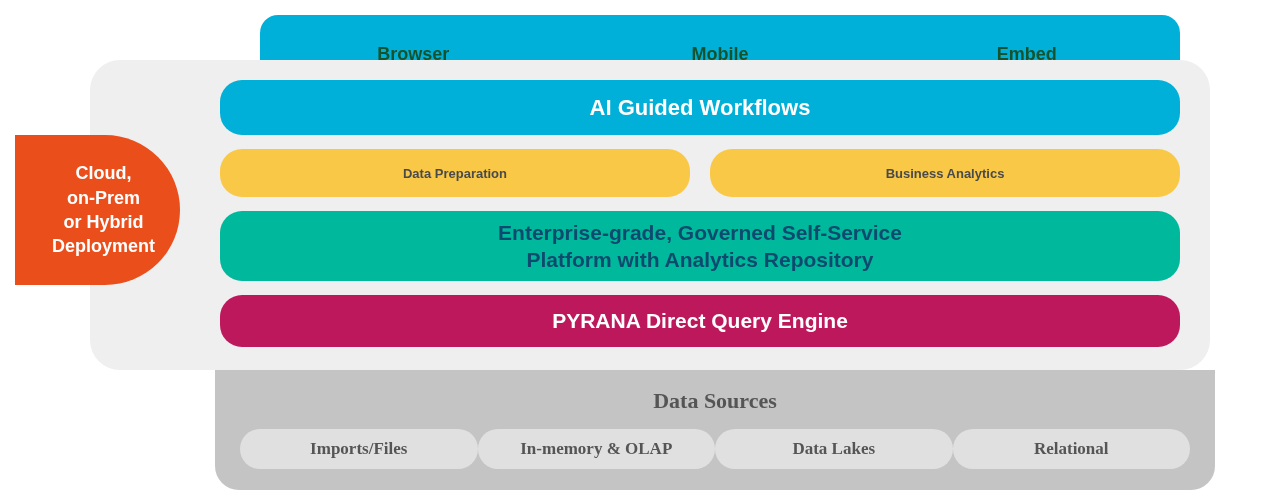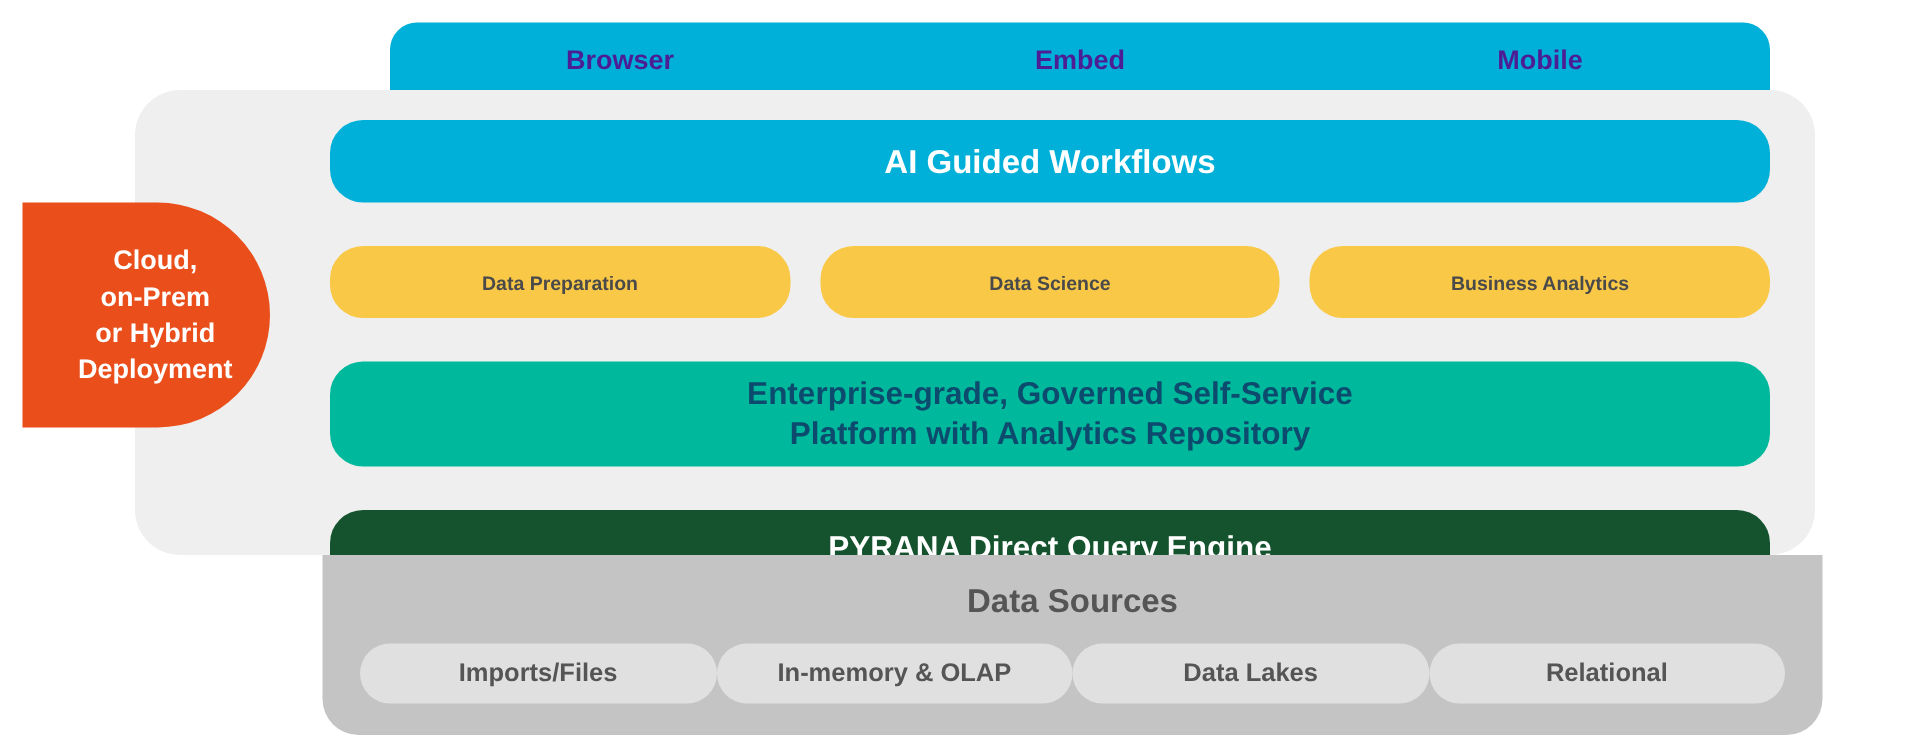--- a/index.html
+++ b/index.html
@@ -21,43 +21,43 @@
     }
     .top-bar {
       position: absolute;
       top: 15px;
       left: 260px;
       width: 920px;
       height: 50px;
       background: #00b0d8;
       border-radius: 18px 18px 0 0;
       display: flex;
-      align-items: center;
-      color: #4c1d95;
+      align-items: flex-end;
+      color: #14532d;
       font-weight: 600;
       font-size: 18px;
     }
     .top-bar-item {
       flex: 1;
       text-align: center;
     }
     .main-card {
       position: absolute;
       top: 60px;
       left: 90px;
       width: 1120px;
       height: 310px;
       background: #efefef;
       border-radius: 30px;
       padding: 20px 30px 20px 130px;
     }
     .row {
       display: flex;
       gap: 20px;
-      margin-bottom: 29px;
+      margin-bottom: 14px;
     }
     .ai-workflows {
       background: #00b0d8;
       color: #ffffff;
       border-radius: 22px;
       height: 55px;
       display: flex;
       align-items: center;
       justify-content: center;
       font-weight: 700;
@@ -86,21 +86,21 @@
       width: 100%;
       display: flex;
       align-items: center;
       justify-content: center;
       font-weight: 700;
       font-size: 21px;
       text-align: center;
       line-height: 1.3;
     }
     .query-engine {
-      background: #14532d;
+      background: #be185d;
       color: #ffffff;
       border-radius: 22px;
       height: 52px;
       width: 100%;
       display: flex;
       align-items: center;
       justify-content: center;
       font-weight: 700;
       font-size: 21px;
     }
@@ -125,20 +125,21 @@
     }
     .data-sources {
       position: absolute;
       top: 370px;
       left: 215px;
       width: 1000px;
       height: 120px;
       background: #c4c4c4;
       border-radius: 0 0 24px 24px;
       padding: 18px 25px;
+      font-family: Liberation Serif, serif;
     }
     .data-sources-title {
       text-align: center;
       font-weight: 700;
       font-size: 22px;
       color: #555555;
       margin-bottom: 15px;
     }
     .data-sources-pills {
       display: flex;
@@ -156,40 +157,39 @@
       flex: 1;
     }
   </style>
 </head>
 <body>
 
 <div class="container">
 
   <div class="top-bar">
     <div class="top-bar-item">Browser</div>
+    <div class="top-bar-item">Mobile</div>
     <div class="top-bar-item">Embed</div>
-    <div class="top-bar-item">Mobile</div>
   </div>
 
   <div class="deployment-badge">
     <span style="white-space: pre-line;">Cloud,
 on-Prem
 or Hybrid
 Deployment</span>
   </div>
 
   <div class="main-card">
 
     <div class="row">
       <div class="ai-workflows">AI Guided Workflows</div>
     </div>
 
     <div class="row">
       <div class="pill pill-yellow">Data Preparation</div>
-      <div class="pill pill-yellow">Data Science</div>
       <div class="pill pill-yellow">Business  Analytics</div>
     </div>
 
     <div class="row">
       <div class="enterprise-platform">
         <span style="white-space: pre-line;">Enterprise-grade, Governed Self-Service
 Platform with Analytics Repository</span>
       </div>
     </div>
 

